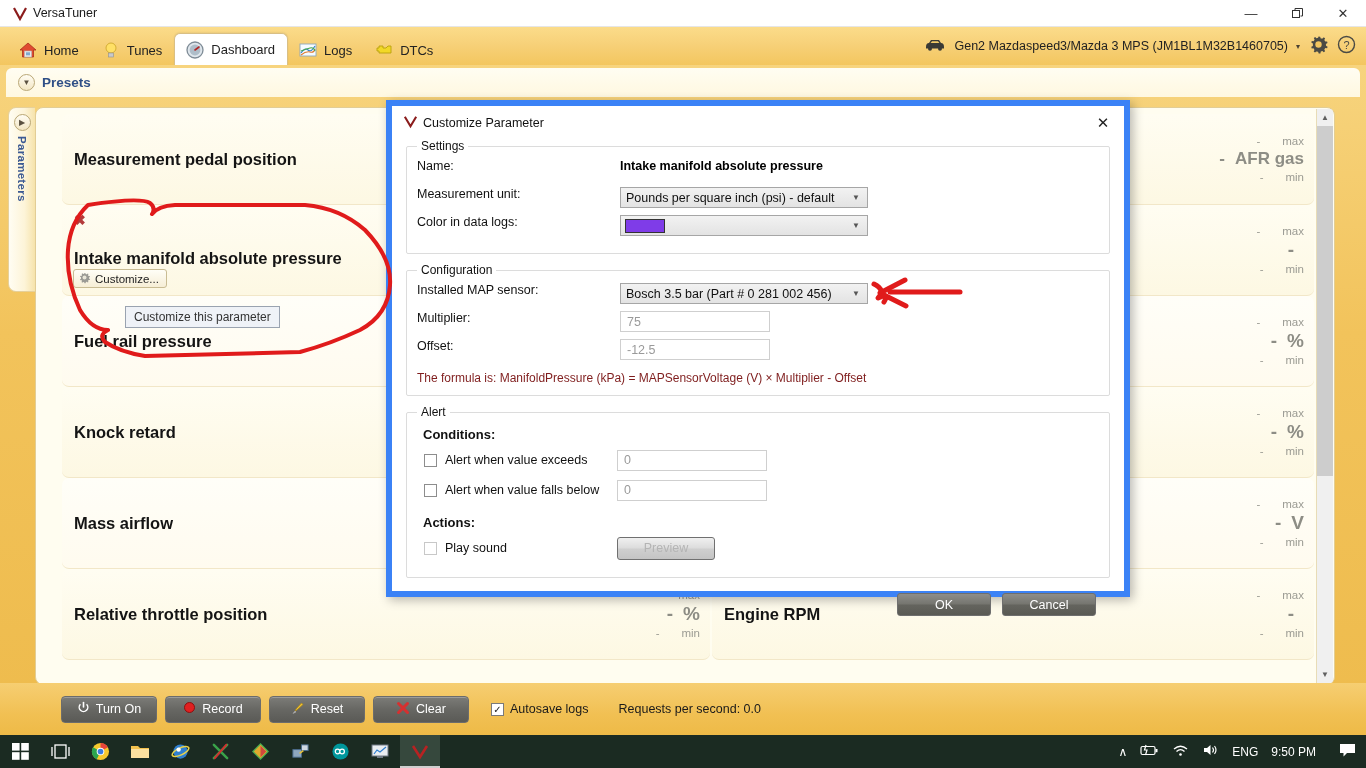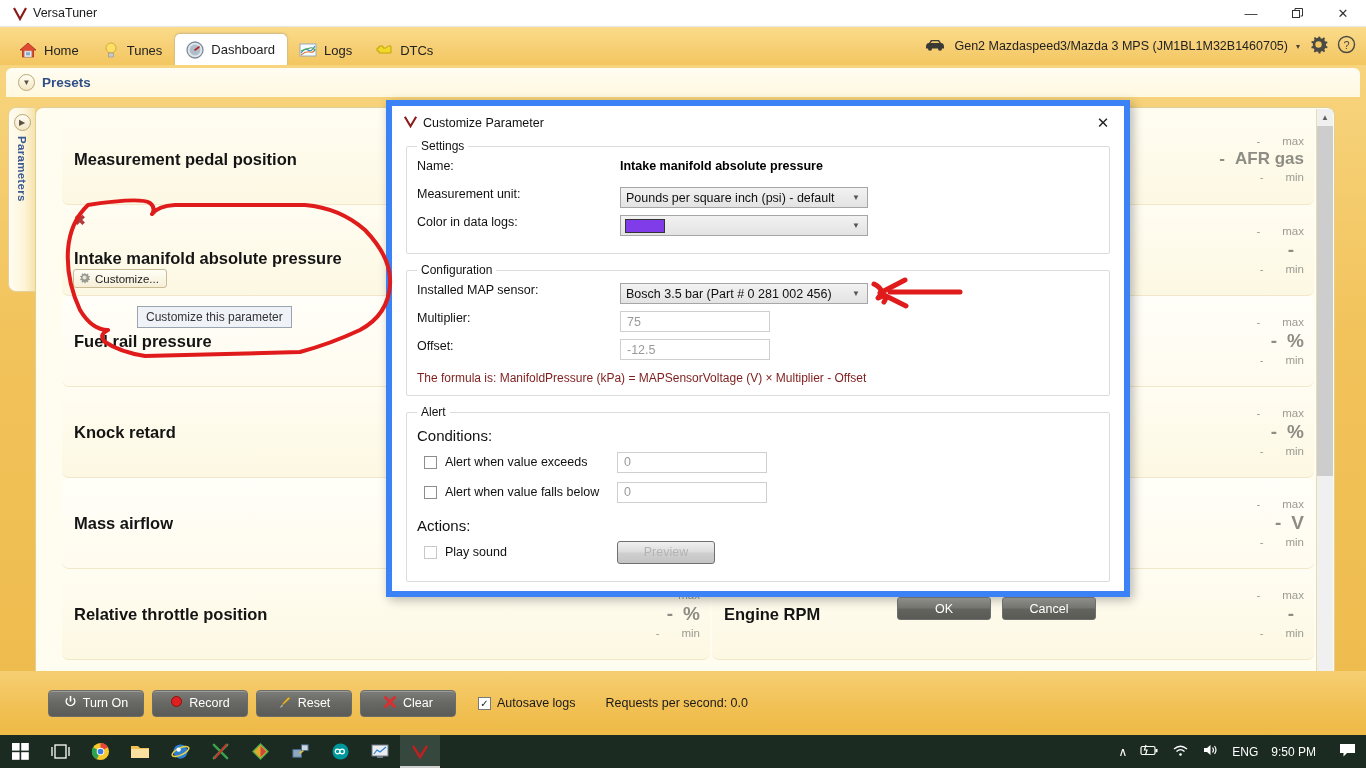--- a/index.html
+++ b/index.html
@@ -126,23 +126,23 @@
   .vscroll {
     position:absolute; right:1px; top:1px; width:17px; bottom:1px;
     background:#f0f0f0; border-left:1px solid #e8dcb6;
   }
   .vscroll .arrow { height:17px; display:flex; align-items:center; justify-content:center;
                     font-size:8px; color:#606060; background:#f0f0f0;}
   .vscroll .thumb { position:absolute; left:0; right:0; top:17px; height:350px; background:#cdcdcd; }
 
   
   .bottombar {
-    position:absolute; left:0; bottom:33px; width:1366px; height:64px;
+    position:absolute; left:0; bottom:33px; width:1366px; height:52px;
     background:linear-gradient(to bottom,#f6ce72 0%,#f1c053 60%,#eeba47 100%);
-    display:flex; align-items:center; padding-left:48px; gap:8px;
+    display:flex; align-items:center; padding-left:61px; gap:8px;
   }
   .tbtn {
     height:27px; min-width:96px; border:1px solid #6c6c6c; border-radius:4px;
     background:linear-gradient(to bottom,#7c7c78 0%,#676763 50%,#5a5a56 100%);
     color:#fff; font-size:12.5px; display:flex; align-items:center; justify-content:center; gap:6px;
     box-shadow:inset 0 1px 0 rgba(255,255,255,.25);
   }
   .chk-wrap { display:flex; align-items:center; gap:6px; margin-left:14px; font-size:12.5px; color:#1a1a1a; }
   .wincheck {
     width:13px; height:13px; border:1px solid #7a7a7a; background:#fff;
@@ -192,21 +192,21 @@
   }
   .combo .arr { position:absolute; right:7px; font-size:8px; color:#555; }
   .swatch { width:40px; height:14px; border:1px solid #333; }
 
   .txtbox {
     width:150px; height:21px; border:1px solid #cfcfcf; background:#fff;
     display:flex; align-items:center; padding:0 0 0 6px; font-size:12.5px; color:#9a9a9a;
   }
   .formula { font-size:12px; color:#7f1d1d; margin-top:4px; }
 
-  .sublabel { font-size:15px; color:#111; margin:2px 0 3px 0; }
+  .sublabel { font-size:13px; color:#111; margin:2px 0 3px 6px;font-weight:bold; }
   .cond-row { display:flex; align-items:center; height:30px; }
   .cond-row .cbwrap { width:200px; display:flex; align-items:center; gap:8px; padding-left:7px;
                       font-size:12.5px; color:#111; }
   .cbx { width:13px; height:13px; border:1px solid #8d8d8d; background:#fff; }
   .cbx.dis { border-color:#c8c8c8; }
   .dis-text { color:#b0b0b0; }
 
   .btn3d {
     border:1px solid #707070; border-radius:3px;
     background:linear-gradient(to bottom,#fdfdfd 0%,#e6e6e6 48%,#d2d2d2 52%,#c6c6c6 100%);
@@ -563,21 +563,21 @@
               <span></span>
             </div>
           <div class="pv-min">
               <span>-</span>
               <span>min</span>
             </div>
         </div>
       </div>
     </div>
 
-    <div class="tooltip" style="left:101px;top:198px;">Customize this parameter</div>
+    <div class="tooltip" style="left:89px;top:198px;">Customize this parameter</div>
 
     <div class="vscroll">
       <div class="arrow">▲</div>
       <div class="thumb"></div>
       <div class="arrow" style="position:absolute;bottom:0;left:0;right:0;">▼</div>
     </div>
   </div>
 
   <div class="bottombar">
     <div class="tbtn">

